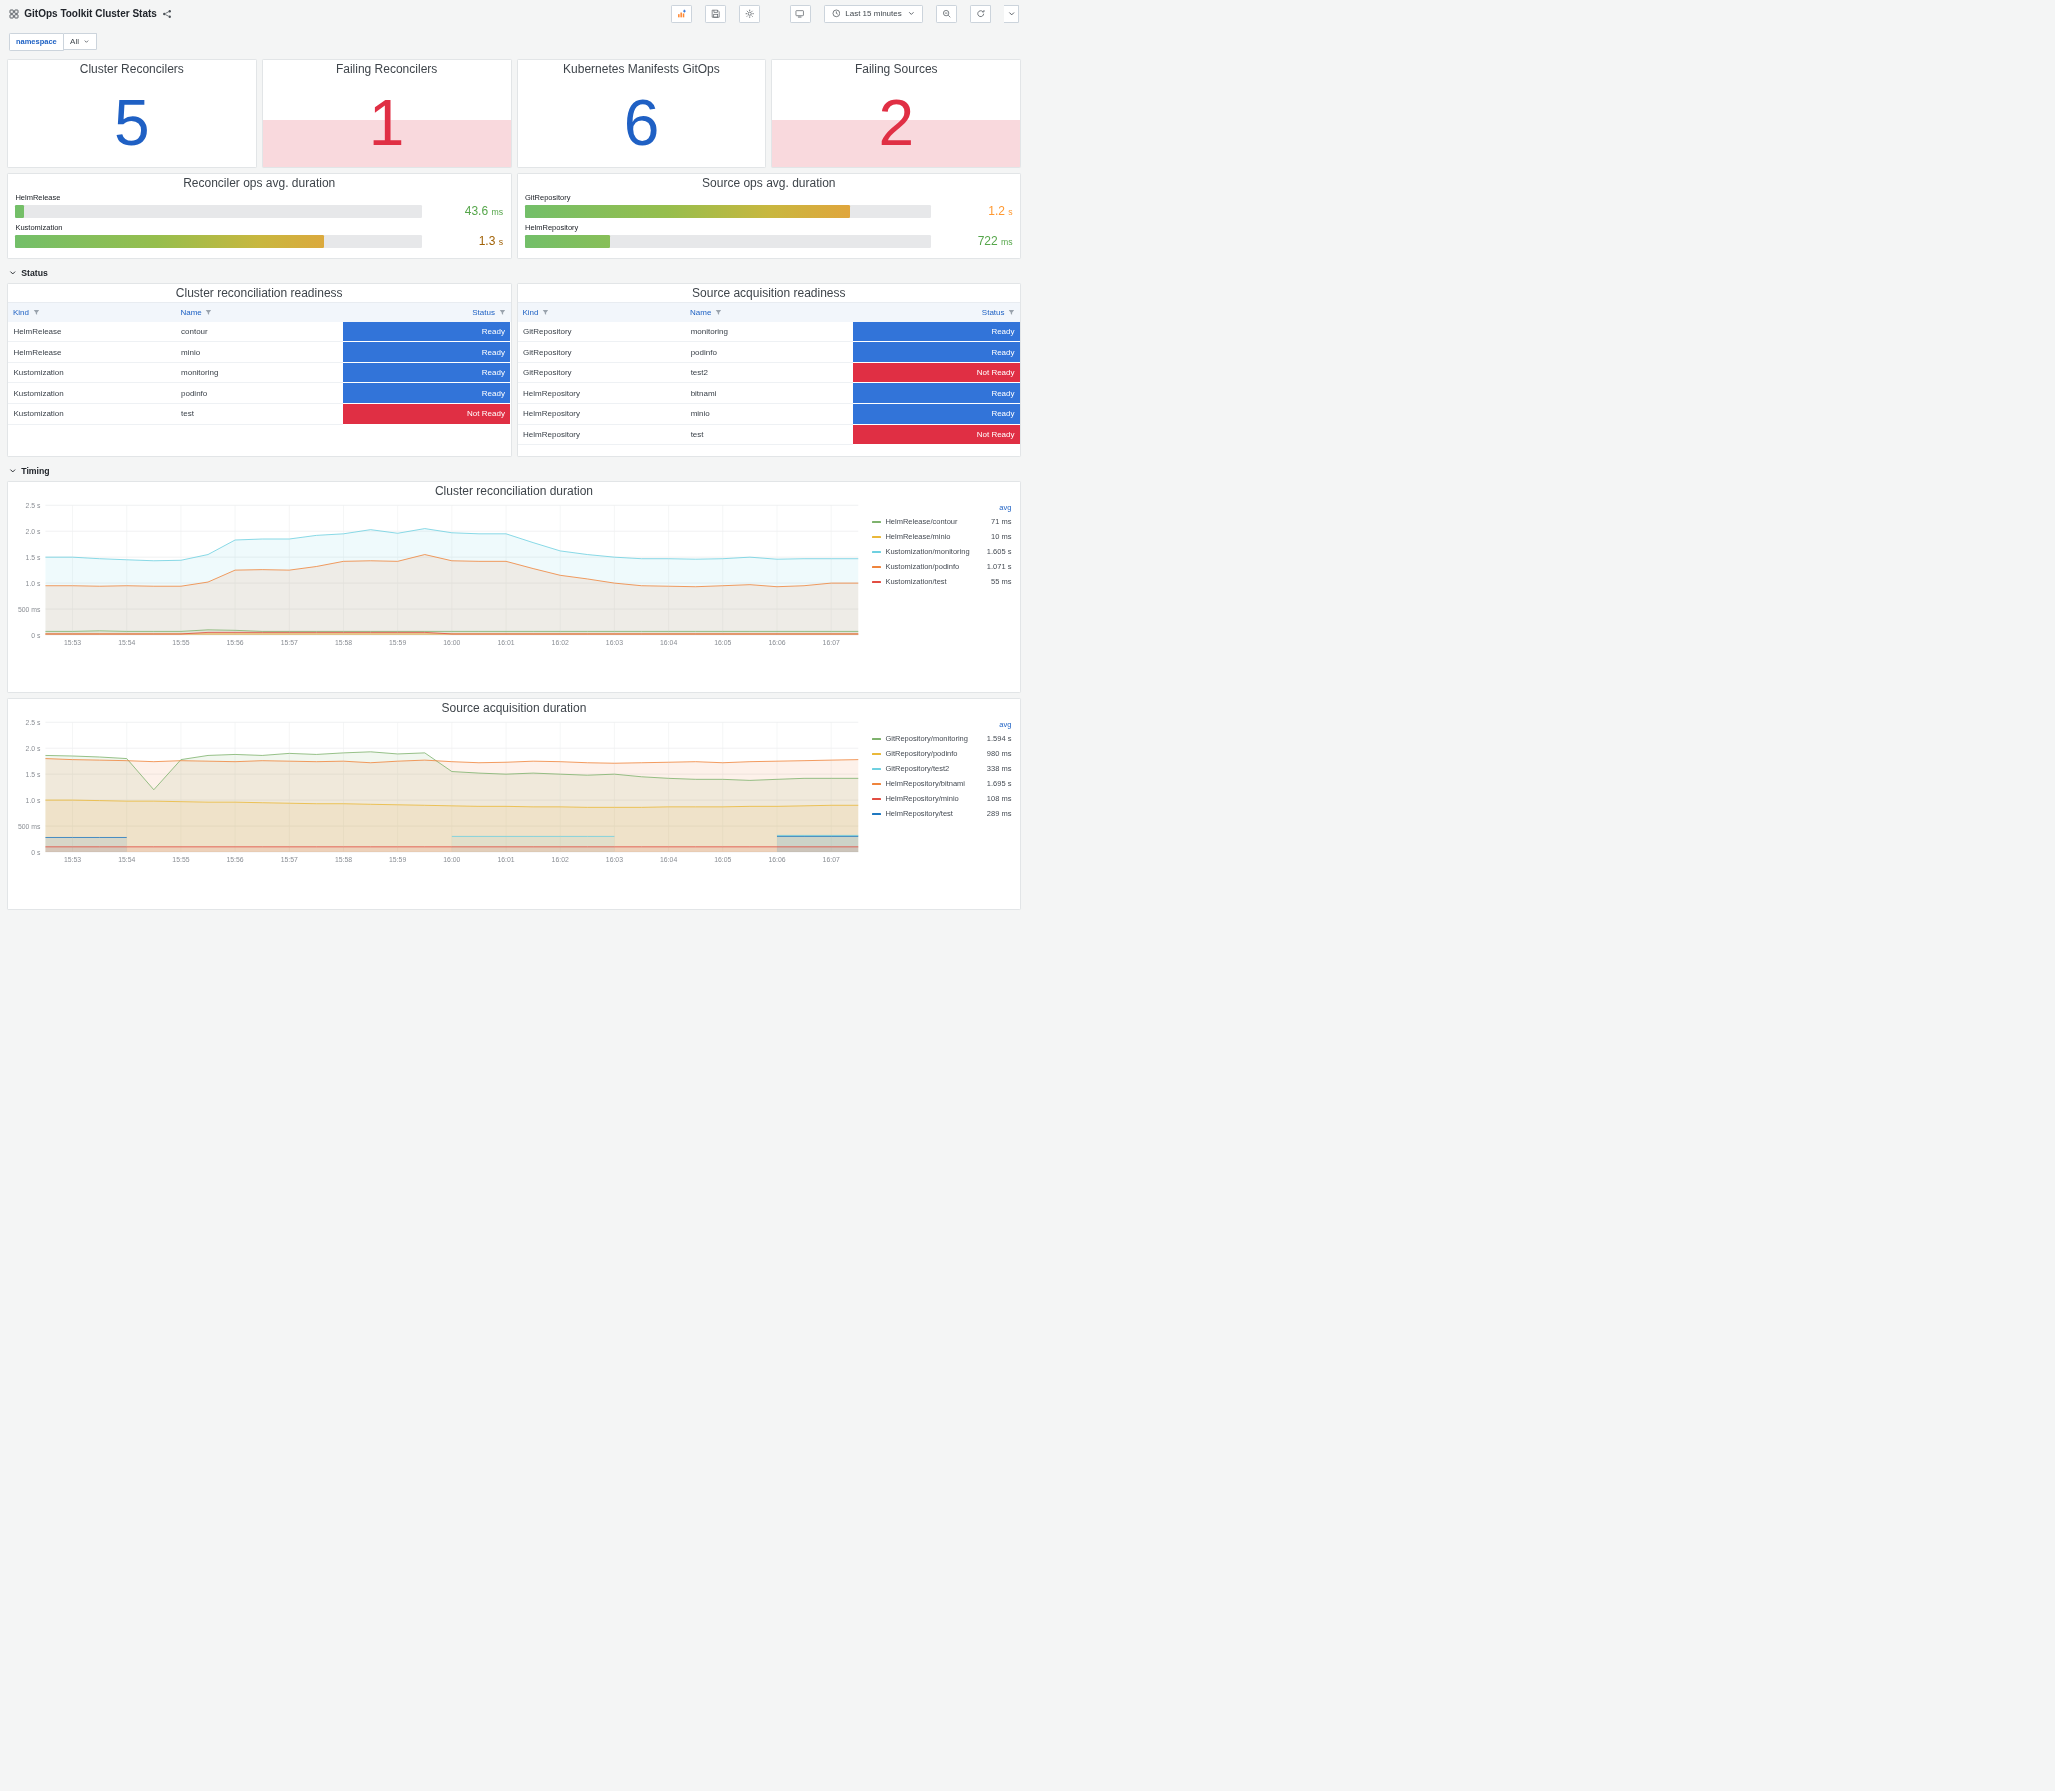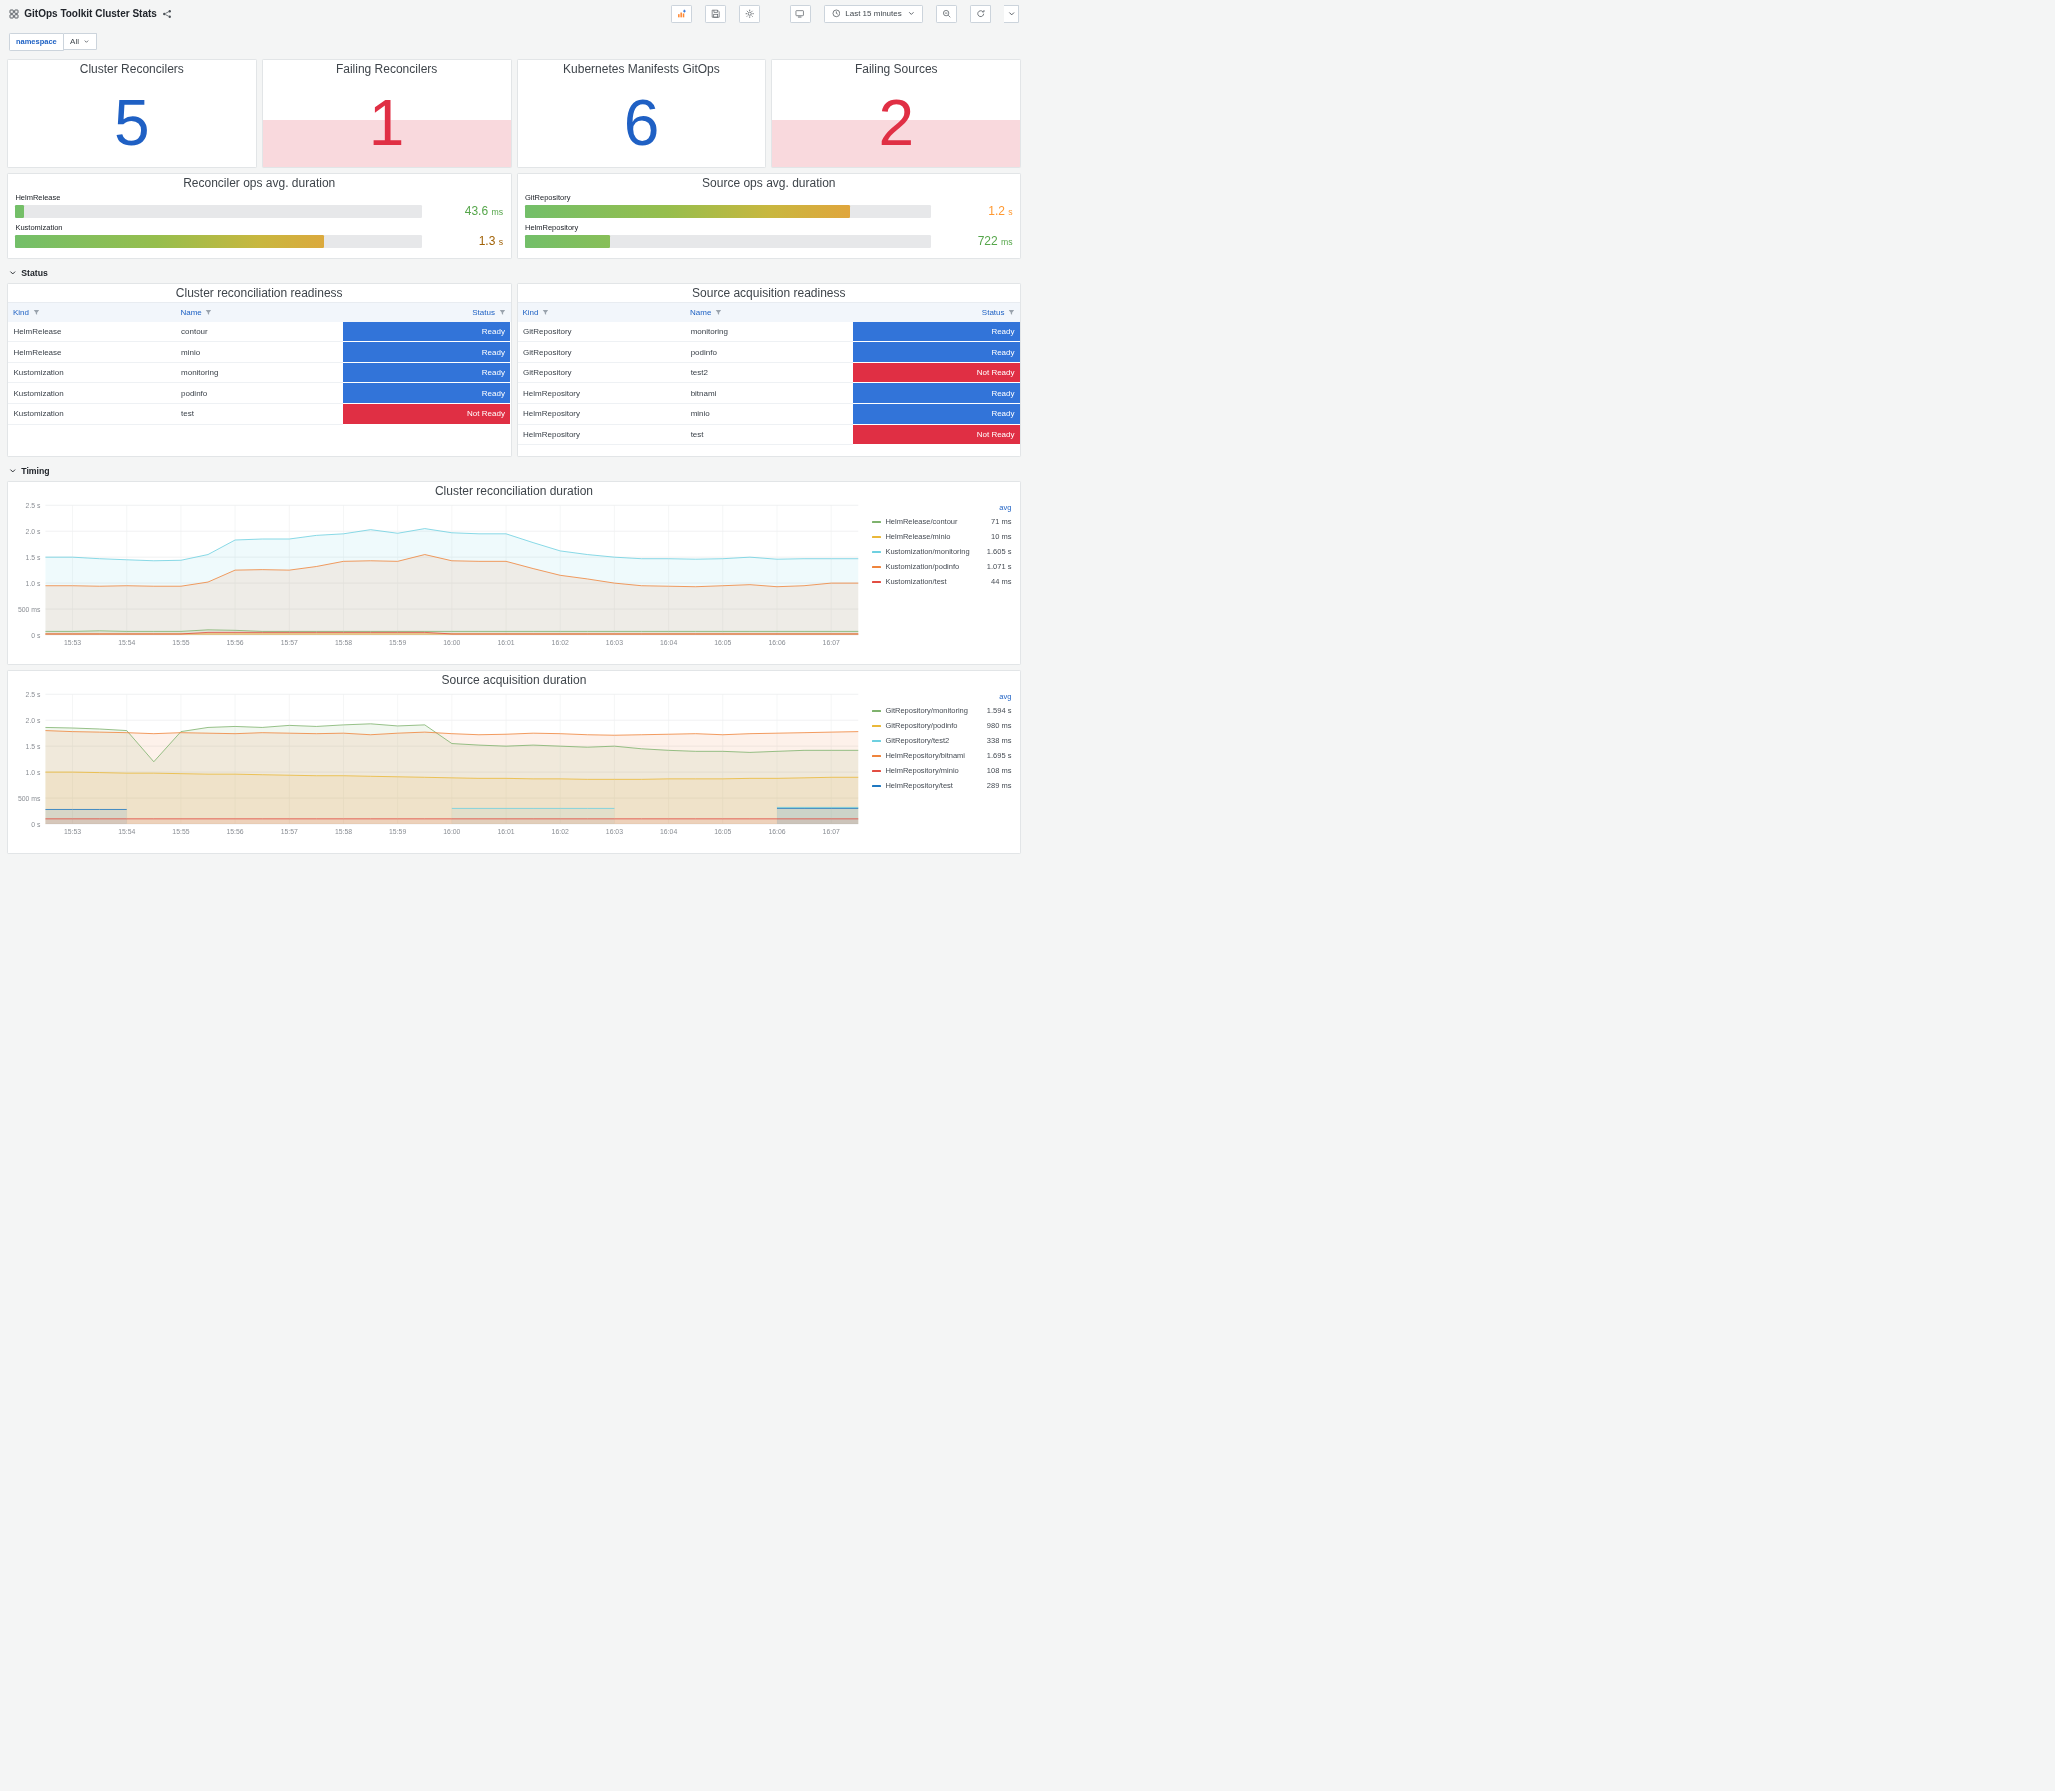--- a/index.html
+++ b/index.html
@@ -62,21 +62,21 @@
   .tbl{flex:1;display:flex;flex-direction:column;overflow:hidden}
   .tbl-head{display:flex;background:#f2f6fb;border-top:0.6px solid #e8ecf1}
   .th{flex:1;height:19px;display:flex;align-items:center;gap:3.7px;padding:0 5px;font-size:8px;color:#1f62c4;cursor:pointer}
   .th-right{justify-content:flex-end}
   .th svg{width:6.9px;height:6.9px}
   .tr{display:flex}
   .td{flex:1;height:20.6px;display:flex;align-items:center;padding:0 5.6px;font-size:8px;color:#3b424a;border-bottom:0.6px solid #eef1f4;background:#fff}
   .td-status{justify-content:flex-end;color:#fff;border-bottom-color:#fff}
 
   
-  .ts-panel{flex:1;height:184px;display:flex;flex-direction:column}
+  .ts-panel{flex:1;height:212px;display:flex;flex-direction:column}
   .ts-body{flex:1;display:flex;padding:0 5px 2.5px;min-height:0}
   .ts-plot{flex:1;position:relative;cursor:crosshair}
   .ts-plot svg{position:absolute;inset:0}
   .ts-plot svg text{font-size:11px;fill:#8a8e94;font-family:"Liberation Sans",sans-serif}
   .ts-legend{width:149px;padding:2.5px 3.7px 0 6.2px;font-size:7.5px}
   .legend-header{text-align:right;color:#1f62c4;height:12.5px;line-height:12.5px;cursor:pointer}
   .legend-row{display:flex;align-items:center;height:15px;cursor:pointer}
   .legend-mark{width:8.7px;height:1.9px;border-radius:0.6px;margin-right:4.4px;flex:none}
   .legend-name{flex:1;color:#464c54;white-space:nowrap;overflow:hidden}
   .legend-val{color:#464c54;padding-left:5px}
@@ -470,21 +470,21 @@
               <span class="legend-val">1.605 s</span>
             </div>
             <div class="legend-row">
               <span class="legend-mark" style="background:#EF843C"></span>
               <span class="legend-name">Kustomization/podinfo</span>
               <span class="legend-val">1.071 s</span>
             </div>
             <div class="legend-row">
               <span class="legend-mark" style="background:#E24D42"></span>
               <span class="legend-name">Kustomization/test</span>
-              <span class="legend-val">44 ms</span>
+              <span class="legend-val">55 ms</span>
             </div>
           </div>
       </div>
     </div>
   </div>
 
   <div class="row">
     <div class="panel ts-panel">
       <div class="panel-title">Source acquisition duration</div>
       <div class="ts-body">

